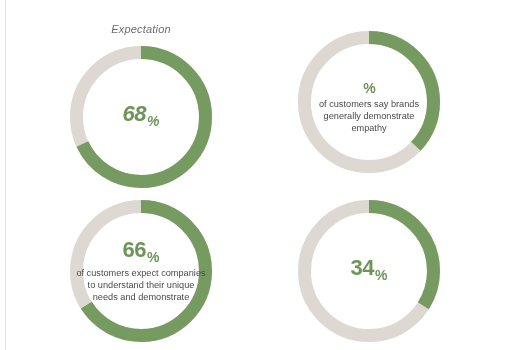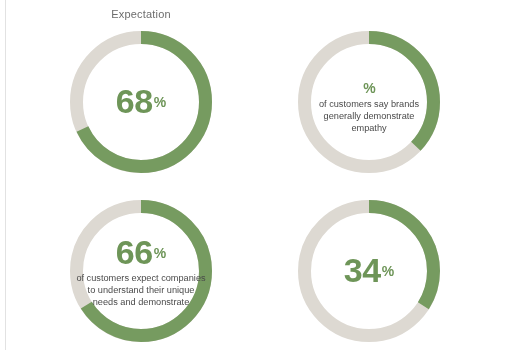--- a/index.html
+++ b/index.html
@@ -29,21 +29,21 @@
     top: 0;
     width: 1px;
     height: 350px;
     background: #e2e2e2;
   }
   .panel {
     position: absolute;
     width: 228px;
     height: 175px;
   }
-  .panel-tl { left: 27px;  top: 0px;   }
+  .panel-tl { left: 27px;  top: 15px; font-style: italic;   }
   .panel-tr { left: 255px; top: 0px;   }
   .panel-bl { left: 27px;  top: 168px; }
   .panel-br { left: 255px; top: 168px; }
 
   .panel-title {
     position: absolute;
     left: 0;
     top: 8px;
     width: 228px;
     text-align: center;
@@ -86,21 +86,21 @@
     box-sizing: border-box;
   }
   .pct-line {
     display: flex;
     align-items: flex-start;
     justify-content: center;
     line-height: 1;
     margin-bottom: 3px;
   }
   .pct-value {
-    font-size: 34px;
+    font-size: 22px;
     font-weight: bold;
     color: #6e9558;
     letter-spacing: -0.5px;
     line-height: 1;
     font-family: "Liberation Sans", sans-serif;
   }
   .pct-symbol {
     font-size: 14px;
     font-weight: bold;
     color: #6e9558;

